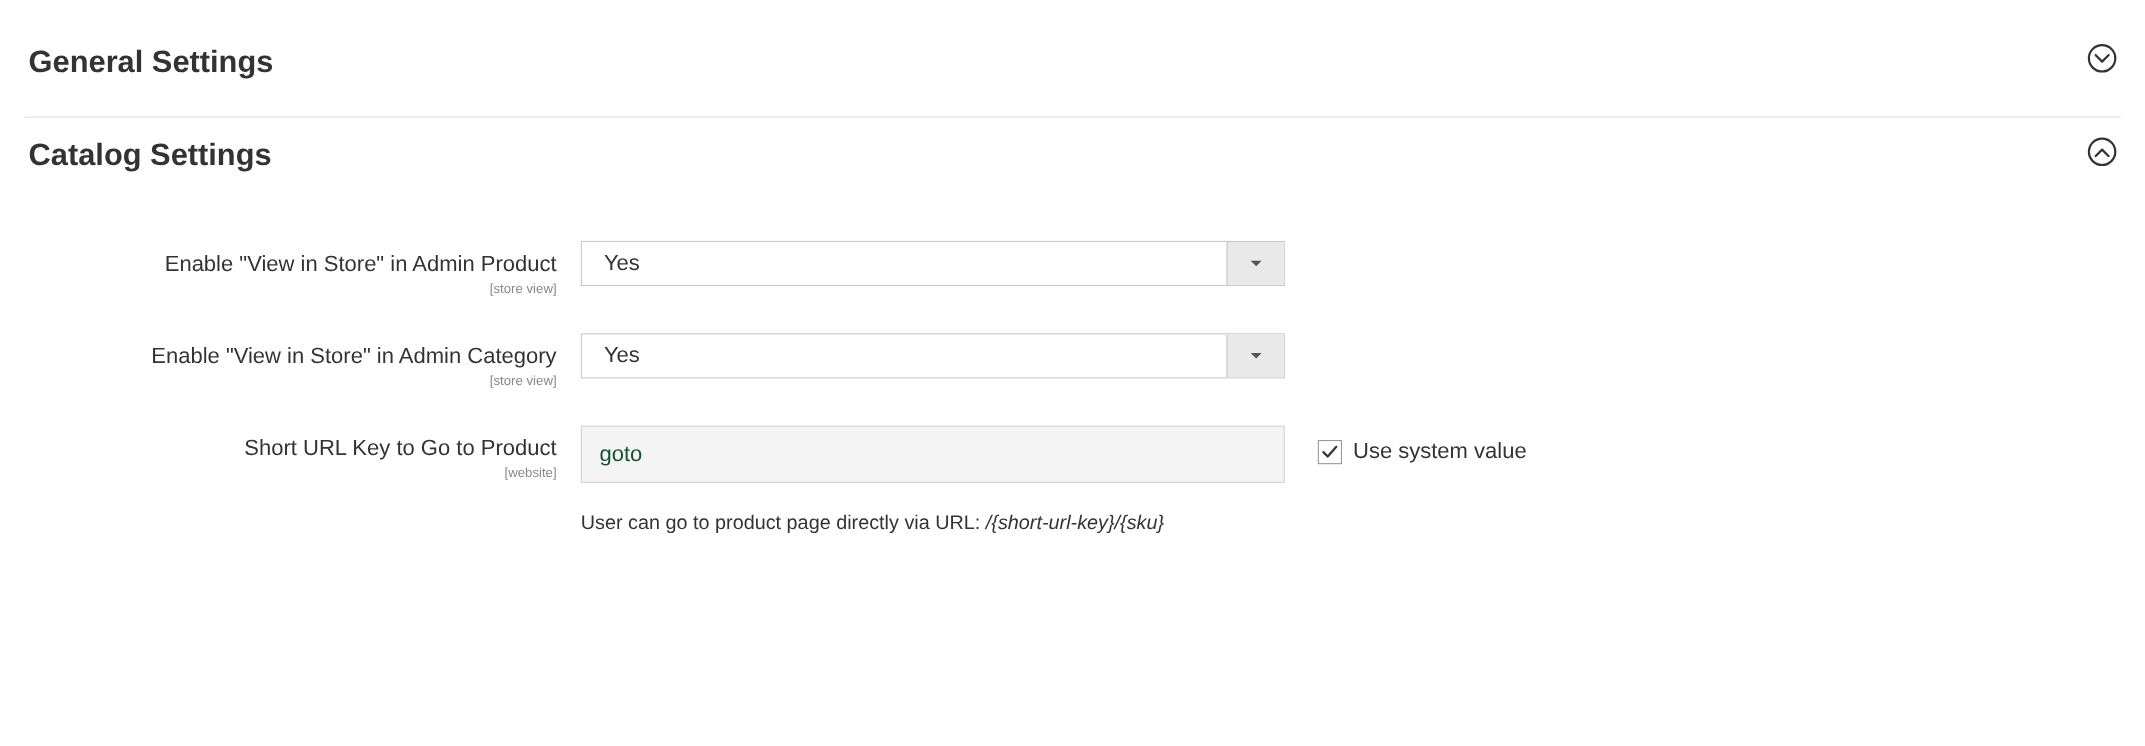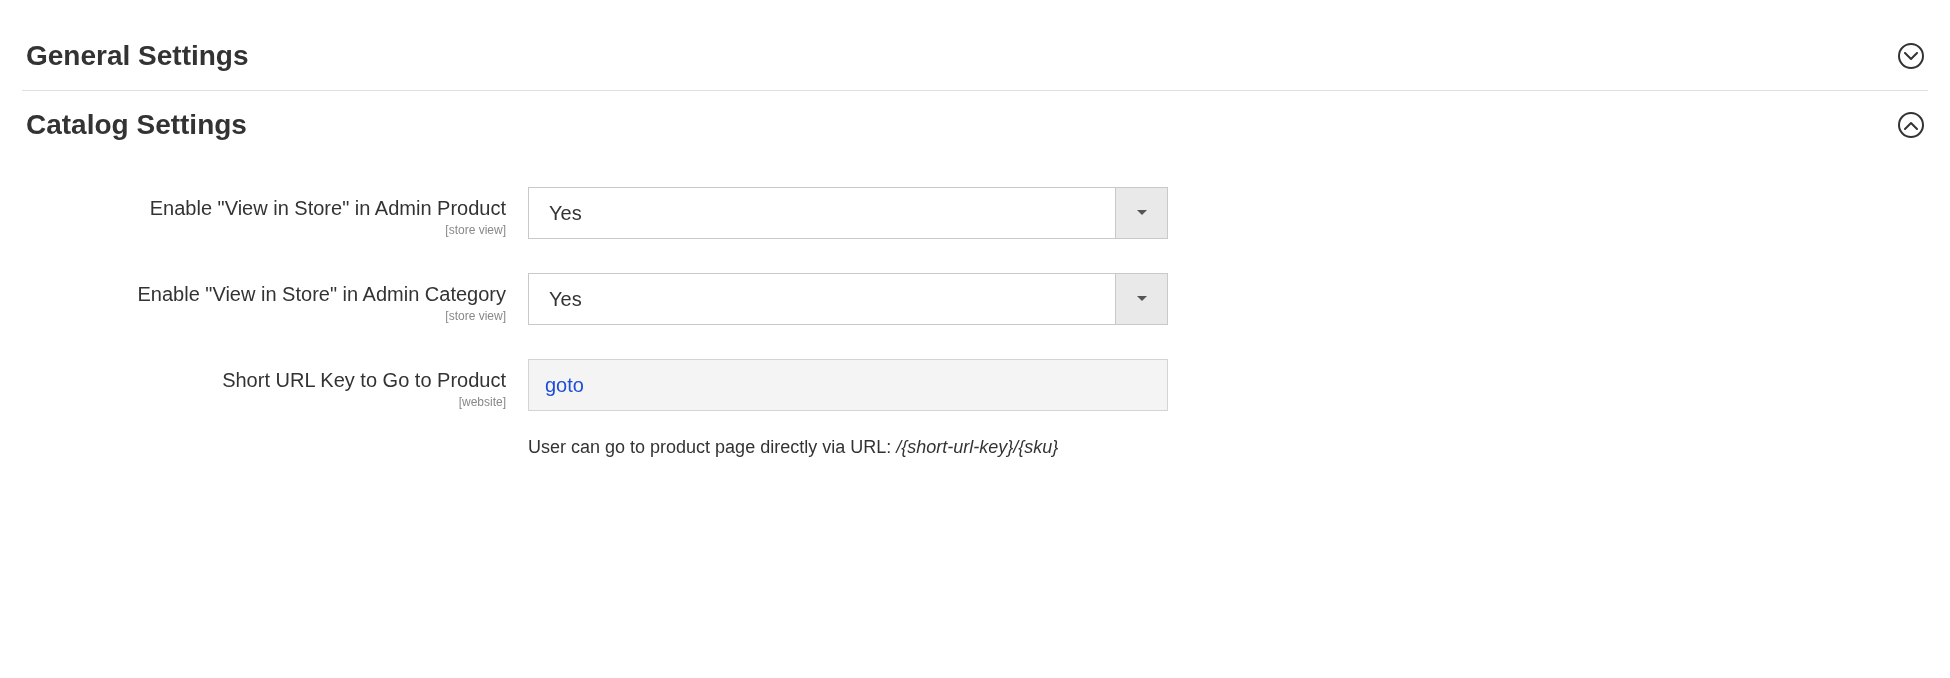--- a/index.html
+++ b/index.html
@@ -6,23 +6,22 @@
   body {
     font-family: -apple-system, BlinkMacSystemFont, "Helvetica Neue", Helvetica, Arial, sans-serif;
     background: #ffffff;
     color: #333;
     padding: 30px 22px;
   }
 
   .section-header {
     display: flex;
     justify-content: space-between;
-    align-items: center;
     cursor: pointer;
-    padding: 10px 4px 18px 4px;
+    padding: 10px 4px 34px 4px;
   }
   .section-header.collapsed {
     border-bottom: 1px solid #e0e0e0;
     margin-bottom: 8px;
   }
   .section-title {
     font-size: 28px;
     font-weight: 600;
     color: #333333;
   }
@@ -65,21 +64,21 @@
     margin-top: 2px;
   }
 
   .field-control-col {
     width: 640px;
   }
 
   .select-wrap {
     display: flex;
     width: 100%;
-    height: 52px;
+    height: 41px;
     border: 1px solid #c9c9c9;
     background: #fff;
   }
   .select-wrap .select-value {
     flex: 1 1 auto;
     padding: 0 20px;
     display: flex;
     align-items: center;
     font-size: 20px;
     color: #333;
@@ -94,21 +93,21 @@
   }
   .select-wrap .select-arrow svg { display: block; }
 
   .text-input {
     width: 100%;
     height: 52px;
     border: 1px solid #d4d4d4;
     background: #f4f4f4;
     padding: 0 16px;
     font-size: 20px;
-    color: #1d4ed8;
+    color: #14532d;
     display: flex;
     align-items: center;
   }
 
   .field-note {
     font-size: 18px;
     color: #333;
     margin-top: 26px;
   }
   .field-note .italic { font-style: italic; }
@@ -196,15 +195,23 @@
     <div class="field-label-col">
       <div class="field-label">Short URL Key to Go to Product</div>
       <div class="field-scope">[website]</div>
     </div>
     <div class="field-control-col">
       <div class="text-input">goto</div>
       <div class="field-note">
         <span>User can go to product page directly via URL: </span><span class="italic">/{short-url-key}/{sku}</span>
       </div>
     </div>
+    <div class="field-extra-col">
+      <span class="checkbox">
+        <svg width="14" height="12" viewBox="0 0 14 12">
+            <path d="M1 6 L5 10 L13 1" stroke="#333" stroke-width="2" fill="none" stroke-linecap="round" stroke-linejoin="round"></path>
+          </svg>
+      </span>
+      <span class="checkbox-label">Use system value</span>
+    </div>
   </div>
 
 </div>
 
 </body></html>

